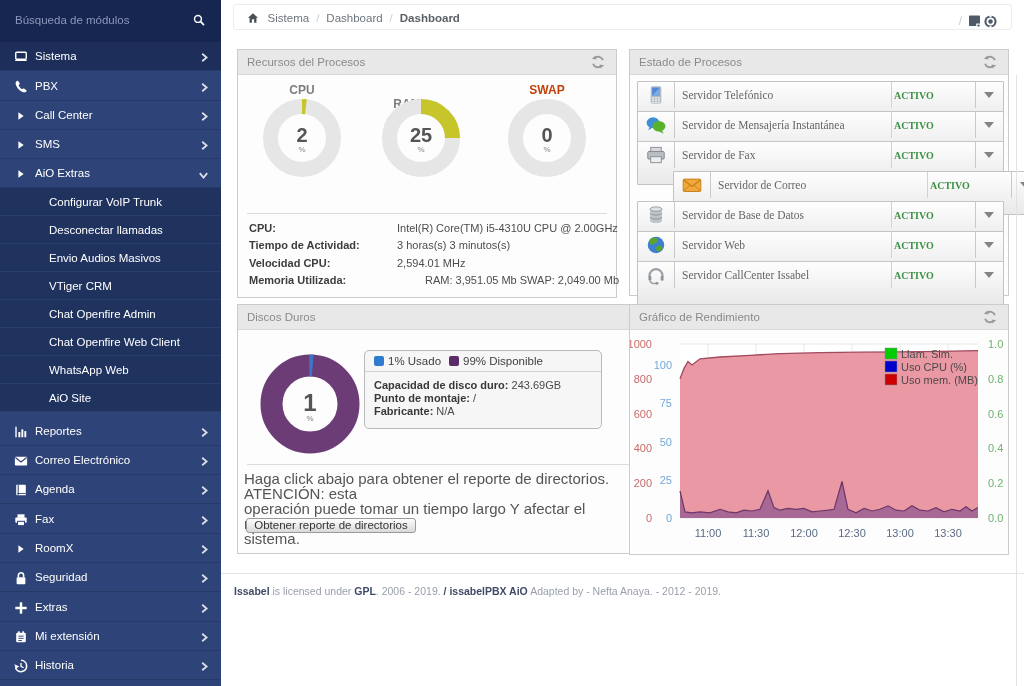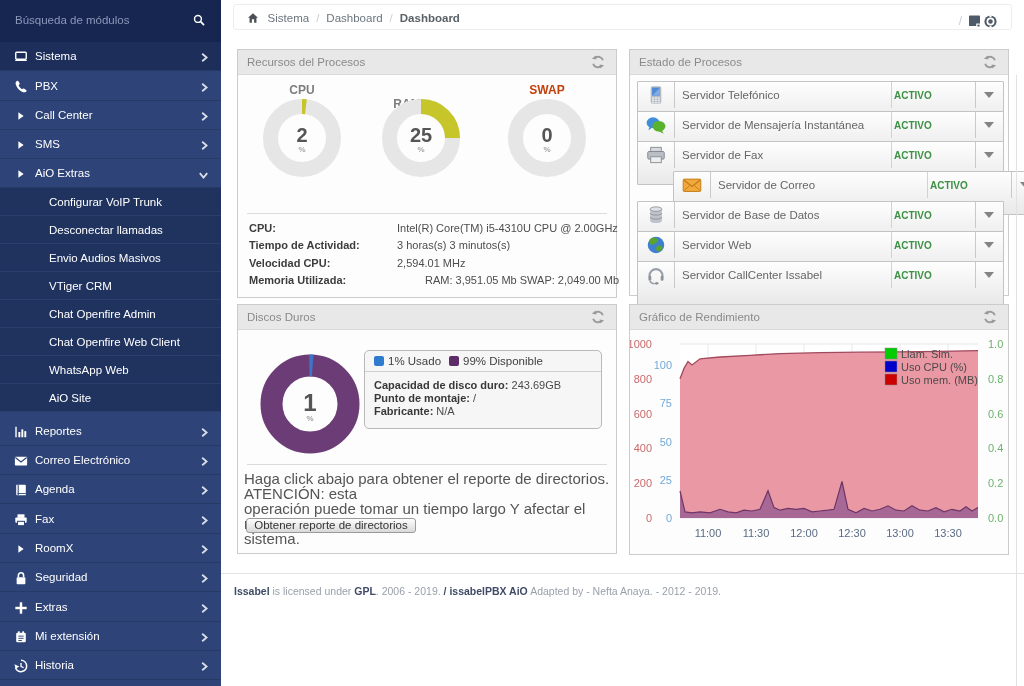--- a/index.html
+++ b/index.html
@@ -33,21 +33,21 @@
 .phead .refresh { position:absolute; right:11px; top:5px; width:14px; height:14px; }
 
 
 .dnum { position:absolute; text-align:center; color:#555; font-weight:bold; }
 
 
 .sysrow { position:absolute; font-size:11px; color:#4d4d4d; white-space:nowrap; }
 .sysrow b { color:#3c3c3c; }
 
 
-.prow { position:absolute; left:7px; width:367px; height:44px; background:linear-gradient(#fefefe,#e9e9e9); border:1px solid #c3c3c3; border-radius:1px; }
+.prow { position:absolute; left:7px; width:367px; height:44px; background:linear-gradient(#fefefe,#e9e9e9); border:1px solid #c3c3c3; border-radius:1px;font-family:Liberation Serif, serif; }
 .prow .icell { position:absolute; left:0; top:0; width:37px; height:26px; border-right:1px solid #c9c9c9; }
 .prow .icell svg { position:absolute; left:8px; top:3px; }
 .prow .ptxt { position:absolute; left:44px; top:7px; font-size:11.5px; color:#666; }
 .prow .sep2 { position:absolute; left:253px; top:0; width:1px; height:26px; background:#d2d2d2; }
 .prow .activo { position:absolute; left:256px; top:8px; font-size:10px; font-weight:bold; color:#3c9144; }
 .prow .dcell { position:absolute; right:0; top:0; width:28px; height:26px; border-left:1px solid #c9c9c9; }
 .prow .darr { position:absolute; right:9px; top:10px; width:0; height:0; border-left:5.5px solid transparent; border-right:5.5px solid transparent; border-top:6.5px solid #848484; }
 
 
 #disklegend { position:absolute; left:126px; top:45px; width:238px; height:79px; border:1px solid #b9b9b9; border-radius:5px; background:#f6f6f6; overflow:hidden;padding-left:20px; }
@@ -438,21 +438,21 @@
           <div class="ptxt">Servidor CallCenter Issabel</div>
           <div class="sep2"></div>
           <div class="activo">ACTIVO</div>
           <div class="dcell">
             <div class="darr"></div>
           </div>
         </div>
       </div>
   </div>
 
-  <div class="panel" id="p3" style="left:237px;top:304px;width:380px;height:250px;">
+  <div class="panel" id="p3" style="left:237px;top:304px;width:443px;height:250px;">
     <div class="phead">
         <span class="t">Discos Duros</span>
       <svg class="refresh" viewBox="0 0 14 14">
           <path d="M11.9 5.3 A5.0 5.0 0 0 0 3.6 3.2" fill="none" stroke="#9a9a9a" stroke-width="1.9"></path>
           <path d="M4.6 0.4 L0.9 3.8 L5.4 4.4 Z" fill="#9a9a9a"></path>
           <path d="M2.1 8.7 A5.0 5.0 0 0 0 10.4 10.8" fill="none" stroke="#9a9a9a" stroke-width="1.9"></path>
           <path d="M9.4 13.6 L13.1 10.2 L8.6 9.6 Z" fill="#9a9a9a"></path>
         </svg>
     </div>
     <svg style="position:absolute;left:22px;top:49px;" width="100" height="100" viewBox="0 0 100 100">

